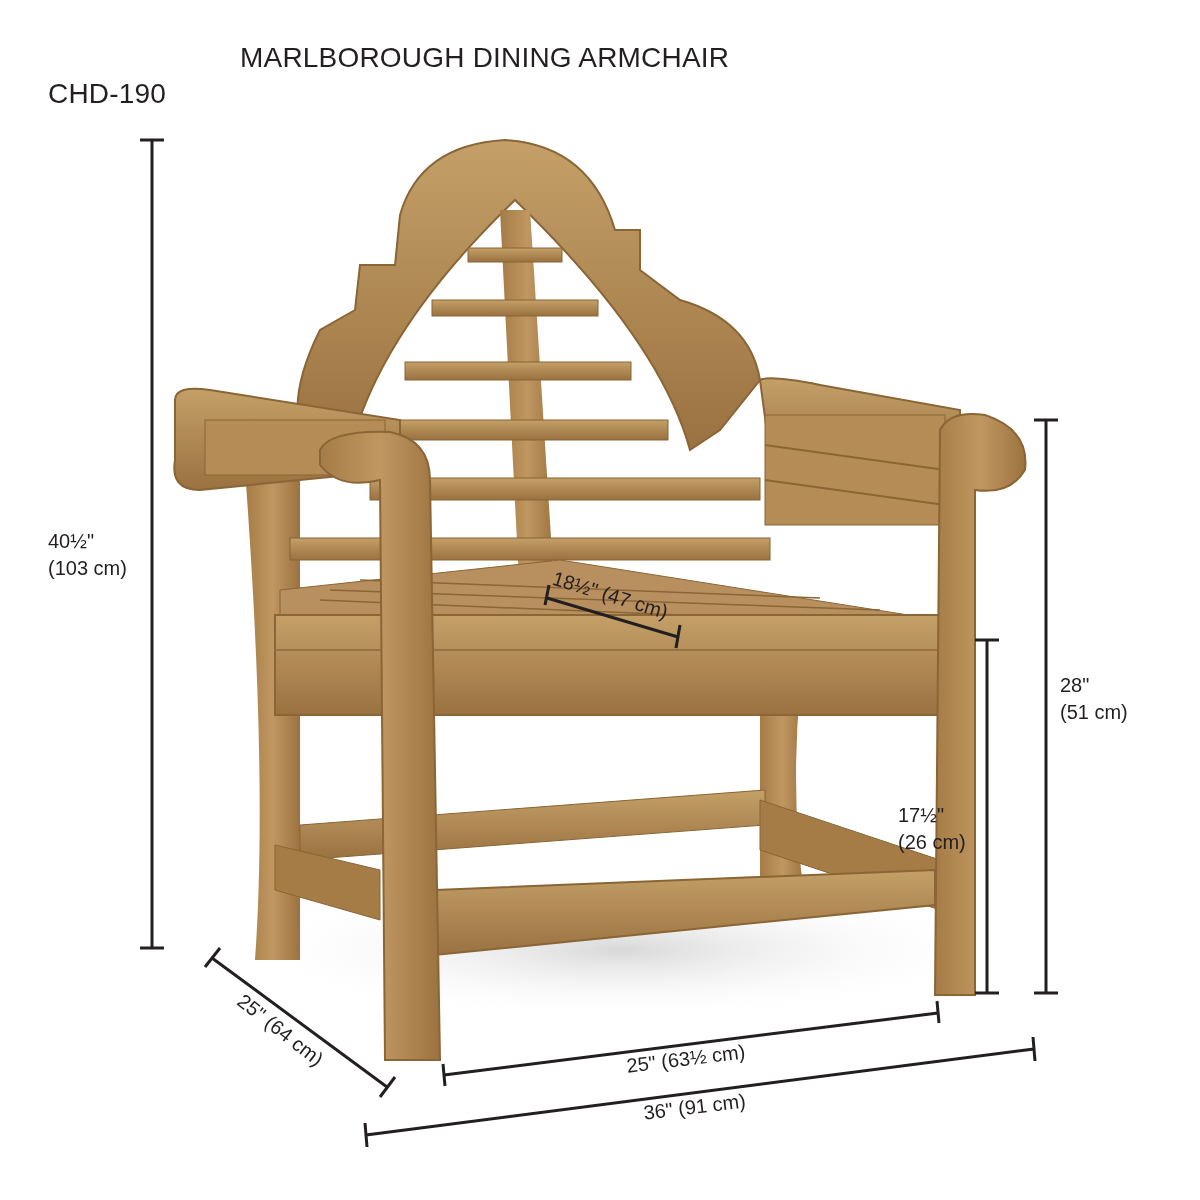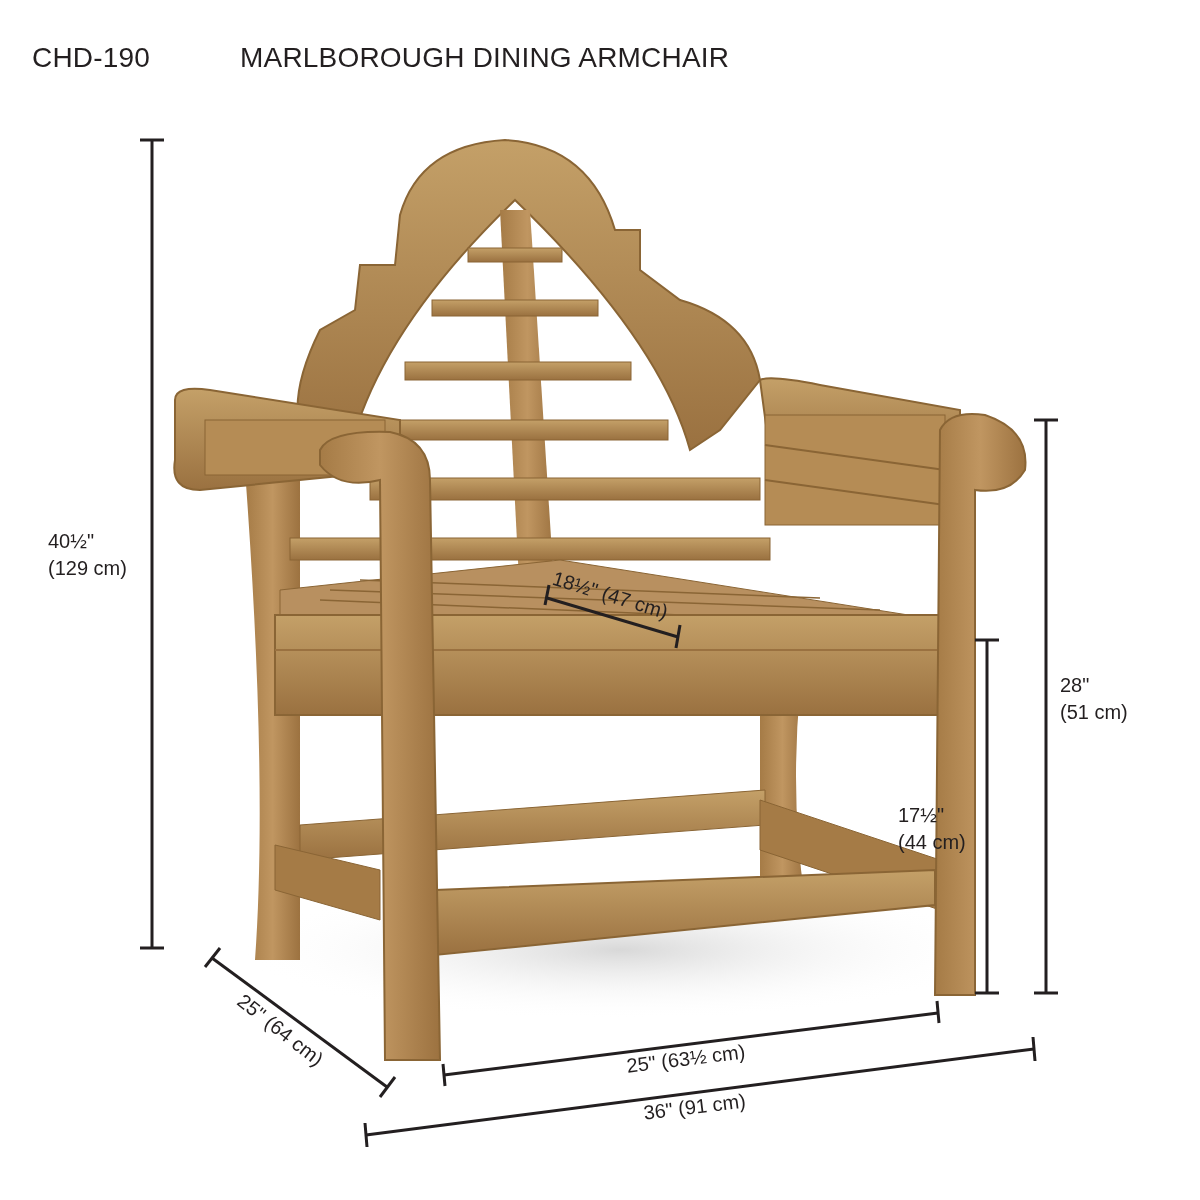--- a/index.html
+++ b/index.html
@@ -4,21 +4,21 @@
 <style>
   html,body{margin:0;padding:0;background:#fff;}
   body{width:1200px;height:1200px;position:relative;overflow:hidden;font-family:"Liberation Sans",sans-serif;color:#231f20;}
   .title{position:absolute;top:42px;font-size:28px;letter-spacing:0.2px;}
   .lbl{position:absolute;font-size:20px;line-height:27px;white-space:nowrap;}
   svg{position:absolute;left:0;top:0;}
 </style>
 </head>
 <body>
 
-<div class="title" style="left:32px;">CHD-190</div>
+<div class="title" style="left:48px;margin-top:36px;">CHD-190</div>
 <div class="title" style="left:240px;">MARLBOROUGH DINING ARMCHAIR</div>
 
 <svg width="1200" height="1200" viewBox="0 0 1200 1200">
   <defs>
     <linearGradient id="wd" x1="0" y1="0" x2="1" y2="0">
       <stop offset="0" stop-color="#a57b46"></stop>
       <stop offset="0.5" stop-color="#c09661"></stop>
       <stop offset="1" stop-color="#9c7240"></stop>
     </linearGradient>
     <linearGradient id="wh" x1="0" y1="0" x2="0" y2="1">
@@ -107,31 +107,31 @@
     <g>
       <line x1="366" y1="1135" x2="1034" y2="1049"></line>
       <line x1="365" y1="1123" x2="367" y2="1147"></line>
       <line x1="1033" y1="1037" x2="1035" y2="1061"></line>
     </g>
   </g>
 </svg>
 
 <div class="lbl" style="left:48px;top:528px;">
   <div>40½"</div>
-  <div>(129 cm)</div>
+  <div>(103 cm)</div>
 </div>
 
 <div class="lbl" style="left:1060px;top:672px;">
   <div>28"</div>
   <div>(51 cm)</div>
 </div>
 
 <div class="lbl" style="left:898px;top:802px;">
   <div>17½"</div>
-  <div>(44 cm)</div>
+  <div>(26 cm)</div>
 </div>
 
 <div class="lbl" style="left:557px;top:565px;transform:rotate(17deg);transform-origin:left top;">18½" (47 cm)</div>
 
 <div class="lbl" style="left:248px;top:988px;transform:rotate(38deg);transform-origin:left top;">25" (64 cm)</div>
 
 <div class="lbl" style="left:625px;top:1053px;transform:rotate(-7deg);transform-origin:left top;">25" (63½ cm)</div>
 
 <div class="lbl" style="left:642px;top:1100px;transform:rotate(-7deg);transform-origin:left top;">36" (91 cm)</div>
 

